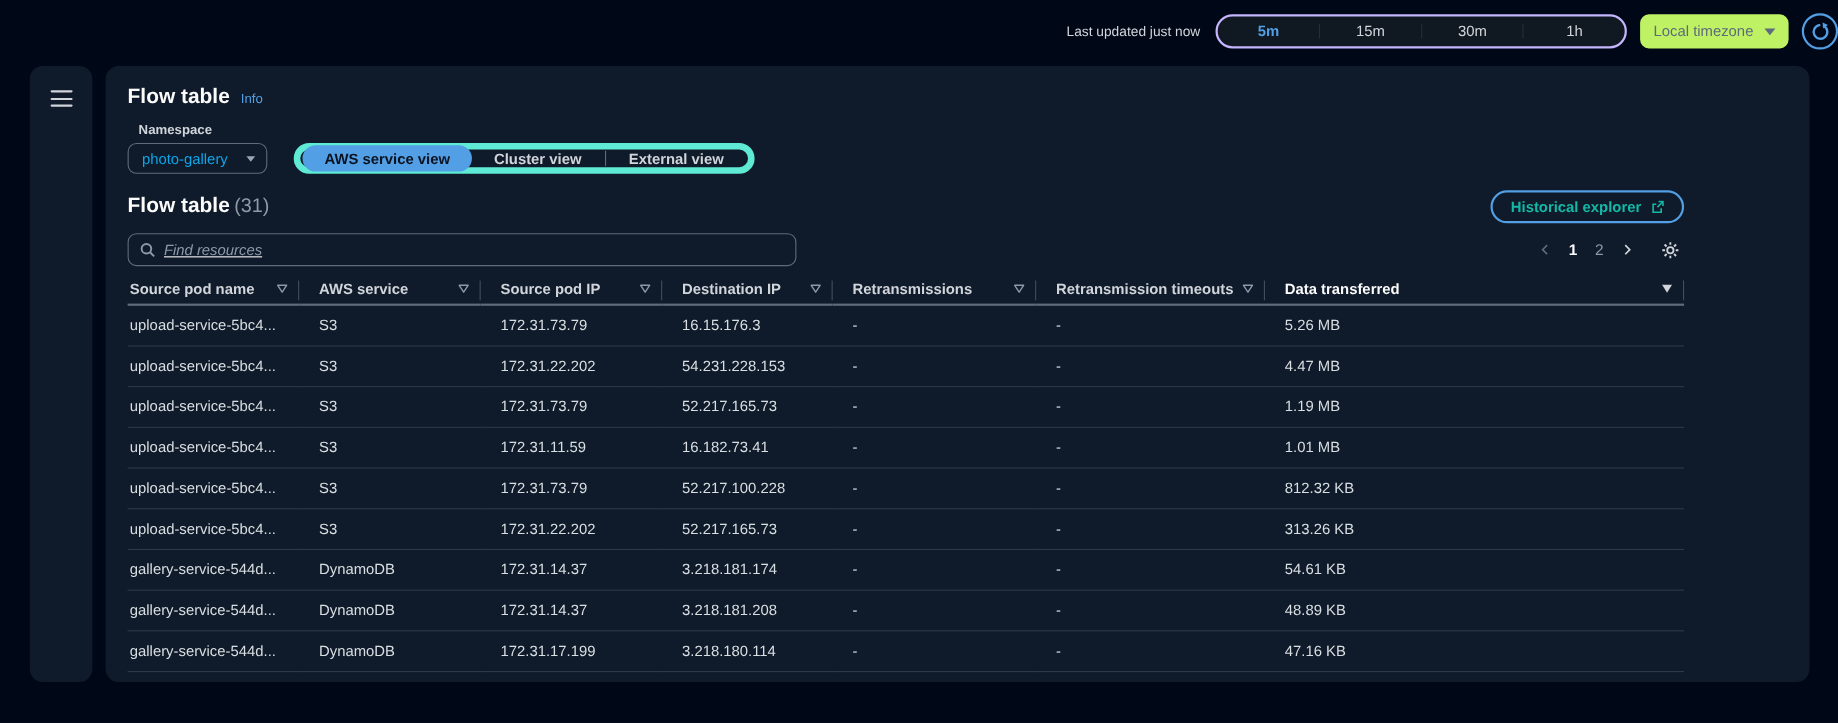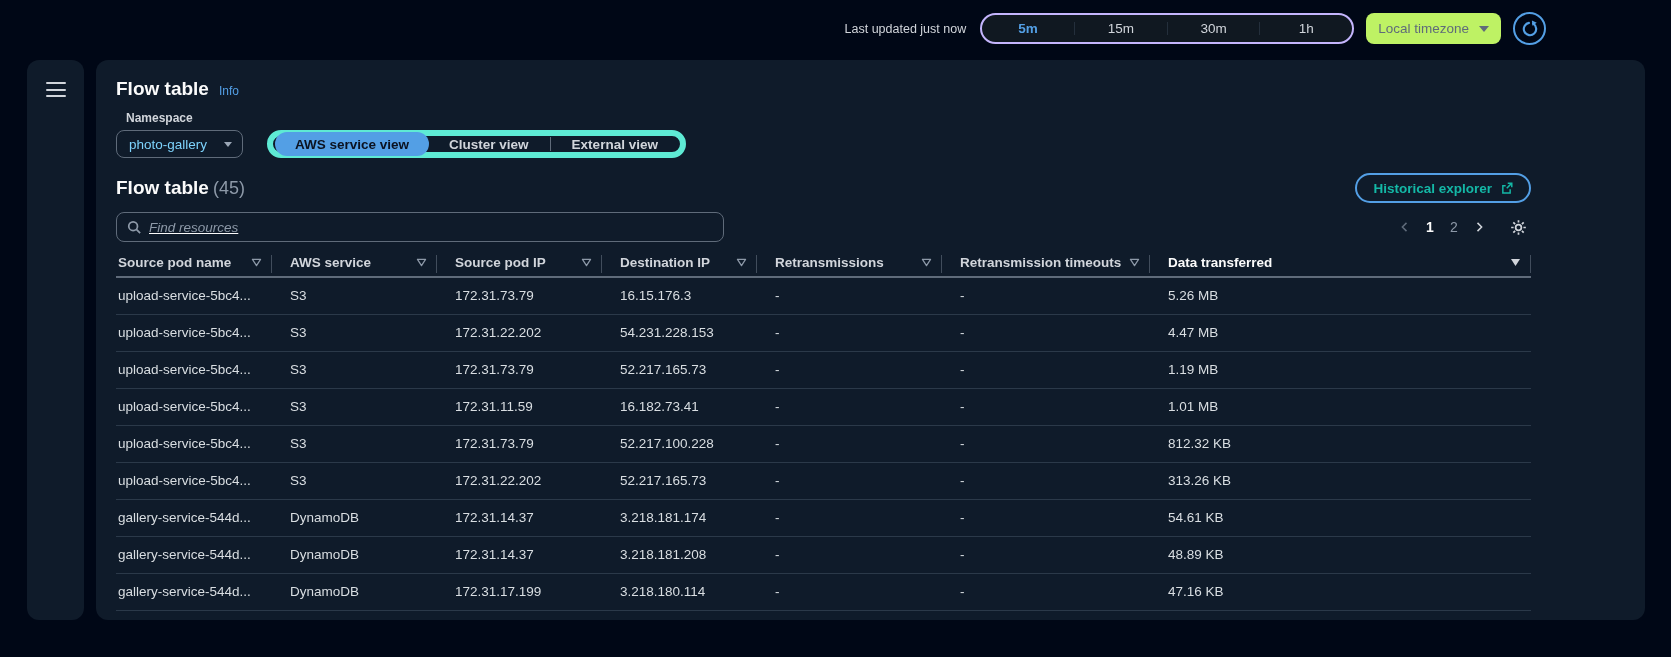--- a/index.html
+++ b/index.html
@@ -6,21 +6,21 @@
   html, body { width: 1671px; height: 657px; }
   body {
     background: #000716;
     font-family: "Liberation Sans", "DejaVu Sans", sans-serif;
     color: #d1d5db;
     overflow: hidden;
   }
   button { font-family: inherit; font-size: inherit; background: none; border: none; color: inherit; cursor: pointer; }
 
   
-  .topbar { height: 57px; display: flex; align-items: center; justify-content: flex-end; padding-right: 125px; gap: 12px; }
+  .topbar { height: 57px; display: flex; align-items: center; justify-content: flex-end; gap: 12px; }
   .last-updated { font-size: 12.5px; color: #d1d5db; margin-right: 2px; }
   .time-seg { width: 374px; height: 31px; border: 2px solid #c4b5fd; background: #101821; border-radius: 17px; display: flex; overflow: hidden; }
   .time-opt { flex: 1; font-size: 13.5px; color: #d1d5db; display: flex; align-items: center; justify-content: center; }
   .time-opt.active { color: #539fe5; font-weight: 700; }
   .time-sep { width: 1px; background: #242f3c; margin: 7px 0; }
   .tz-btn { height: 31px; background: #bef264; border-radius: 8px; padding: 0 12px; display: flex; align-items: center; gap: 10px; font-size: 13.5px; color: #5f6b7a; }
   .caret-tri { width: 0; height: 0; border-left: 5px solid transparent; border-right: 5px solid transparent; border-top: 6px solid #9ba7b6; }
   .tz-btn .caret-tri { border-top-color: #5f6b7a; }
   .refresh-btn { width: 33px; height: 33px; border-radius: 50%; border: 2px solid #539fe5; display: flex; align-items: center; justify-content: center; color: #539fe5; flex-shrink: 0; }
 
@@ -30,21 +30,21 @@
   .hamburger { width: 20px; height: 15px; display: flex; flex-direction: column; justify-content: space-between; }
   .hamburger span { height: 2px; background: #d1d5db; border-radius: 1px; }
   .panel { flex: 1; background: #0f1b2a; border-radius: 12px; padding: 18px 20px 0; overflow: hidden; }
 
   .panel-title-row { display: flex; align-items: baseline; gap: 10px; height: 22px; }
   .page-title { font-size: 19px; font-weight: 700; color: #fbfbfb; }
   .info-link { font-size: 12px; font-weight: 400; color: #539fe5; text-decoration: none; }
 
   .controls-row { margin-top: 12px; display: flex; align-items: flex-end; gap: 24px; height: 46px; }
   .field-label { display: block; font-size: 12px; font-weight: 700; color: #d1d5db; margin: 0 0 5px 10px; }
-  .select-btn { min-width: 127px; height: 28px; border: 1px solid #5f6b7a; border-radius: 8px; background: #0f1b2a; display: flex; align-items: center; justify-content: space-between; padding: 0 10px 0 12px; font-size: 13.5px; color: #7dd3fc; gap: 12px; }
+  .select-btn { min-width: 127px; height: 28px; border: 1px solid #5f6b7a; border-radius: 8px; background: #0f1b2a; display: flex; align-items: center; justify-content: space-between; padding: 0 10px 0 12px; font-size: 13.5px; color: #0ea5e9; gap: 12px; }
   .select-btn .caret-tri { border-left-width: 4.5px; border-right-width: 4.5px; border-top-width: 5.5px; }
 
   .view-seg { height: 28px; border: 6px solid #5eead4; border-radius: 15px; display: flex; align-items: center; padding: 0 2px; }
   .view-opt { height: 24px; padding: 0 20px; border-radius: 12px; font-size: 13.5px; font-weight: 700; color: #d1d5db; display: flex; align-items: center; }
   .view-opt.active { background: #539fe5; color: #0b1220; }
   .view-sep { width: 1px; height: 14px; background: #5f6b7a; margin: 0 1px; }
 
   .content-col { width: 1415px; }
   .section-row { margin-top: 16px; height: 28px; display: flex; align-items: center; justify-content: space-between; }
   .section-title { font-size: 19px; font-weight: 700; color: #fbfbfb; }
@@ -136,21 +136,21 @@
           <button class="view-opt active">AWS service view</button>
           <button class="view-opt">Cluster view</button>
           <span class="view-sep"></span>
           <button class="view-opt">External view</button>
         </div>
     </div>
 
     <div class="content-col">
       <div class="section-row">
         <h2 class="section-title">
-          <span>Flow table</span><span class="section-count">(45)</span>
+          <span>Flow table</span><span class="section-count">(31)</span>
         </h2>
         <button class="hist-btn">
           <span>Historical explorer</span>
           <span class="icon-wrap">
             <svg width="13" height="13" viewBox="0 0 16 16" aria-hidden="true">
               <path d="M12.5 9v4.5h-9v-9H7" fill="none" stroke="currentColor" stroke-width="1.8"></path>
               <path d="M9.5 1.5h5v5" fill="none" stroke="currentColor" stroke-width="1.8"></path>
               <path d="M14 2 8.3 7.7" stroke="currentColor" stroke-width="1.8"></path>
             </svg>
           </span>

